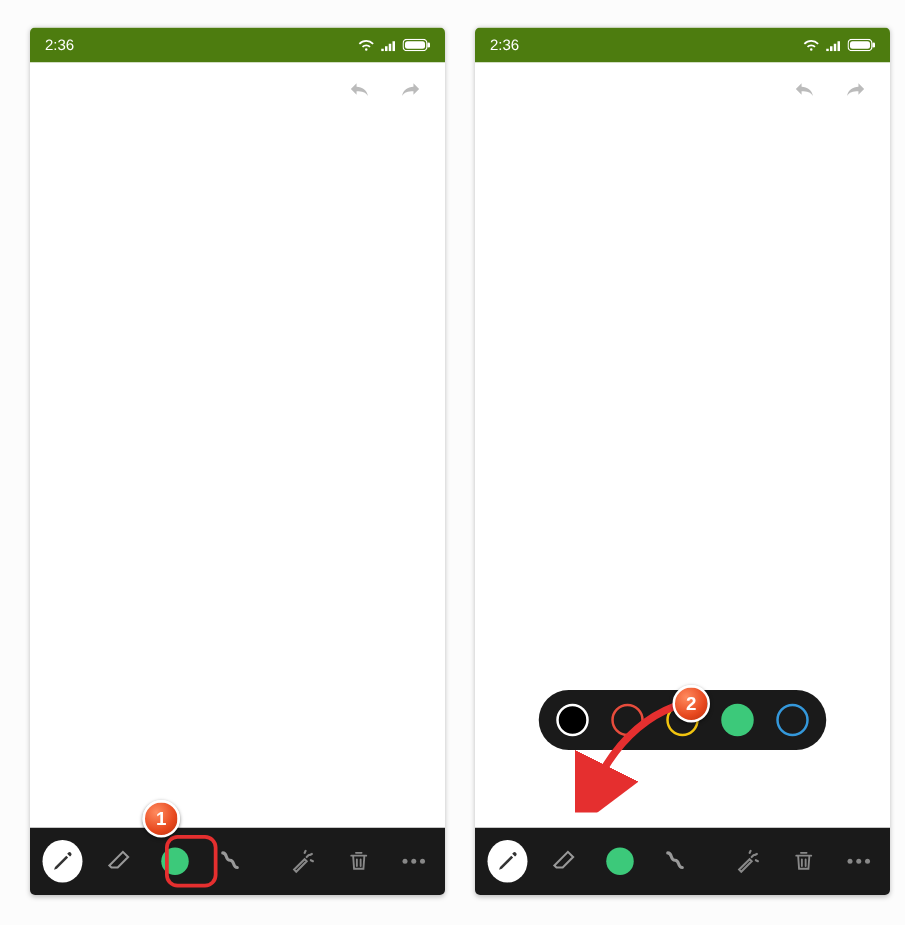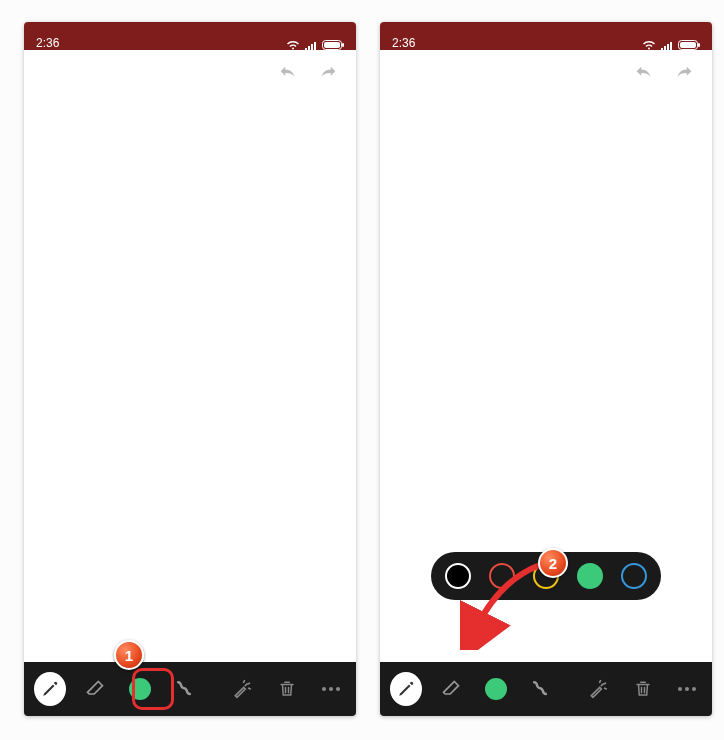--- a/index.html
+++ b/index.html
@@ -14,24 +14,24 @@
     border-radius: 4px;
     box-shadow: 0 1px 4px rgba(0,0,0,.25);
     overflow: hidden;
     display: flex;
     flex-direction: column;
   }
   .phone.left { left: 24px; }
   .phone.right { left: 380px; }
   .statusbar {
     height: 28px;
-    background: #7f1d1d;
+    background: #4d7c0f;
     color: #fff;
     display: flex;
-    align-items: flex-end;
+    align-items: center;
     justify-content: space-between;
     padding: 0 12px;
     font-size: 12px;
     font-weight: 500;
   }
   .status-icons { display: flex; align-items: center; gap: 4px; }
   .status-icons svg { display: block; }
   .app-header {
     height: 48px;
     background: #fff;

